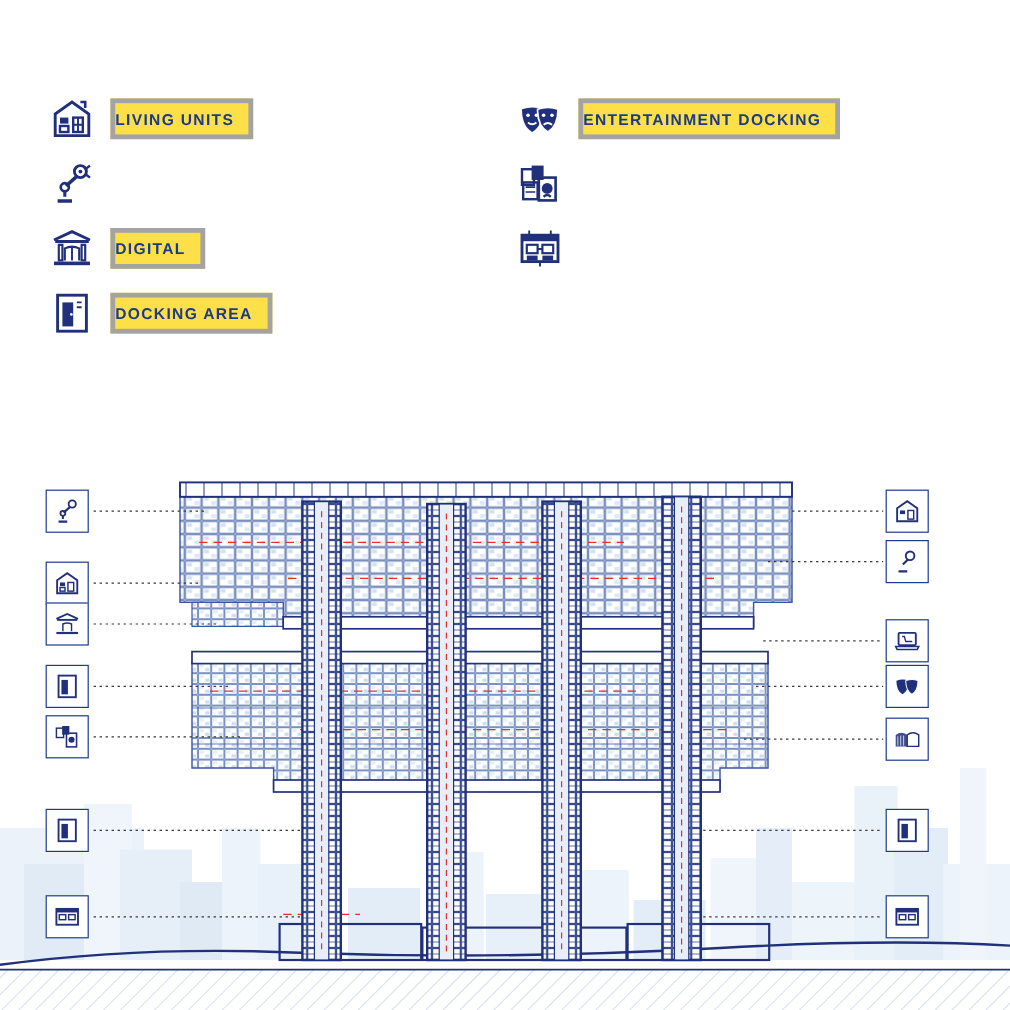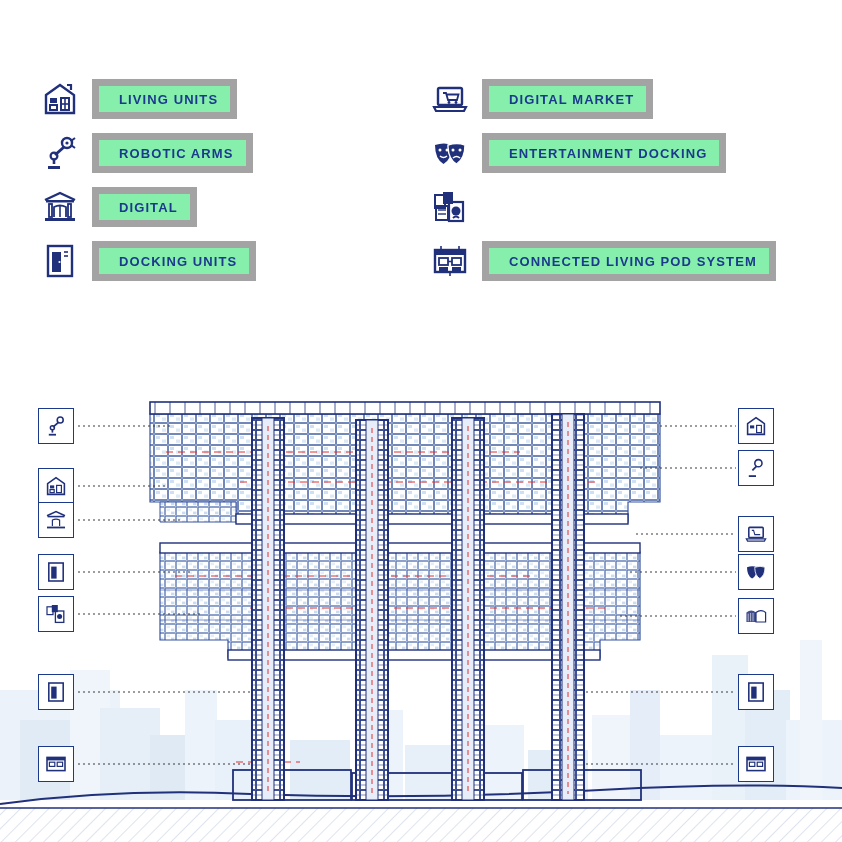--- a/index.html
+++ b/index.html
@@ -17,29 +17,29 @@
   .legend-col{position:absolute;top:0;}
   .legend-col.left{left:38px;}
   .legend-col.right{left:428px;}
   .legend-row{display:flex;align-items:center;height:54px;margin-bottom:0px;}
   .legend-icon{
     width:44px;height:44px;flex:0 0 44px;
     display:flex;align-items:center;justify-content:center;
     margin-right:10px;
   }
   .legend-label{
-    border:7px solid #a3a3a3;
+    border:4px solid #a3a3a3;
     color:#1b3a8c;
     font-weight:bold;
     font-size:13px;
     letter-spacing:1.1px;
-    padding:7px 12px 6px 20px;
+    padding:7px 12px 6px 0;
     line-height:1;
     white-space:nowrap;
-    background:#86efac;
+    background:#fde047;
   }
 
   
   .drawing{position:absolute;left:0;top:390px;width:842px;height:452px;}
 
   .callout-box{
     position:absolute;
     width:36px;height:36px;
     border:1.5px solid #1b3a8c;
     background:#ffffff;
@@ -77,21 +77,20 @@
           <svg width="40" height="40" viewBox="0 0 40 40">
             <circle cx="27" cy="10" r="5" fill="none" stroke="#20307a" stroke-width="2.4"></circle>
             <circle cx="27" cy="10" r="1.6" fill="#20307a"></circle>
             <path d="M24 14 L15 22" stroke="#20307a" stroke-width="3" fill="none"></path>
             <circle cx="14" cy="23" r="3.4" fill="none" stroke="#20307a" stroke-width="2.2"></circle>
             <path d="M14 26.5 L14 31" stroke="#20307a" stroke-width="2.6"></path>
             <path d="M8 33 L20 33 L20 36 L8 36 Z" fill="#20307a"></path>
             <path d="M31 8 L35 5 M31 12 L35 15" stroke="#20307a" stroke-width="2"></path>
           </svg>
         </span>
-        <span class="legend-label">ROBOTIC ARMS</span>
       </div>
 
       <div class="legend-row">
         <span class="legend-icon">
           <svg width="40" height="40" viewBox="0 0 40 40">
             <path d="M5 13 L20 6 L35 13" fill="none" stroke="#20307a" stroke-width="2.4"></path>
             <rect x="6" y="13" width="28" height="2.5" fill="#20307a"></rect>
             <rect x="9" y="17" width="3" height="13" fill="none" stroke="#20307a" stroke-width="1.8"></rect>
             <rect x="28" y="17" width="3" height="13" fill="none" stroke="#20307a" stroke-width="1.8"></rect>
             <path d="M14 30 L14 20 Q20 17 26 20 L26 30" fill="none" stroke="#20307a" stroke-width="1.8"></path>
@@ -105,39 +104,27 @@
       <div class="legend-row">
         <span class="legend-icon">
           <svg width="40" height="40" viewBox="0 0 40 40">
             <rect x="8" y="5" width="24" height="30" fill="none" stroke="#20307a" stroke-width="2.4"></rect>
             <rect x="12" y="11" width="9" height="20" fill="#20307a"></rect>
             <circle cx="19.5" cy="21" r="1.1" fill="#ffffff"></circle>
             <line x1="24" y1="11" x2="28" y2="11" stroke="#20307a" stroke-width="1.6"></line>
             <line x1="24" y1="15" x2="28" y2="15" stroke="#20307a" stroke-width="1.6"></line>
           </svg>
         </span>
-        <span class="legend-label">DOCKING UNITS</span>
+        <span class="legend-label">DOCKING AREA</span>
       </div>
 
     </div>
 
     <div class="legend-col right">
 
-      <div class="legend-row">
-        <span class="legend-icon">
-          <svg width="40" height="40" viewBox="0 0 40 40">
-            <rect x="8" y="9" width="24" height="17" rx="1.5" fill="none" stroke="#20307a" stroke-width="2.4"></rect>
-            <path d="M4 28 L36 28 L34 32 L6 32 Z" fill="none" stroke="#20307a" stroke-width="2.2"></path>
-            <path d="M13 14 L16 14 L18 21 L27 21 L28.5 15.5 L17 15.5" fill="none" stroke="#20307a" stroke-width="1.8"></path>
-            <circle cx="19" cy="23.5" r="1.4" fill="#20307a"></circle>
-            <circle cx="26" cy="23.5" r="1.4" fill="#20307a"></circle>
-          </svg>
-        </span>
-        <span class="legend-label">DIGITAL MARKET</span>
-      </div>
 
       <div class="legend-row">
         <span class="legend-icon">
           <svg width="40" height="40" viewBox="0 0 40 40">
             <path d="M5 12 Q14 9 22 12 Q22 26 13.5 31 Q5 26 5 12 Z" fill="#20307a"></path>
             <circle cx="10" cy="17" r="1.5" fill="#ffffff"></circle>
             <circle cx="17" cy="17" r="1.5" fill="#ffffff"></circle>
             <path d="M10 23 Q13.5 26 17 23" stroke="#ffffff" stroke-width="1.6" fill="none"></path>
             <path d="M18 12 Q27 9 35 12 Q35 26 26.5 31 Q18.5 26.5 18 14 Z" fill="#20307a" stroke="#ffffff" stroke-width="1.4"></path>
             <circle cx="23" cy="17" r="1.5" fill="#ffffff"></circle>
@@ -171,21 +158,20 @@
             <rect x="9" y="17" width="9" height="7" fill="none" stroke="#20307a" stroke-width="1.8"></rect>
             <rect x="22" y="17" width="9" height="7" fill="none" stroke="#20307a" stroke-width="1.8"></rect>
             <rect x="9" y="26" width="9" height="4" fill="#20307a"></rect>
             <rect x="22" y="26" width="9" height="4" fill="#20307a"></rect>
             <line x1="18" y1="20.5" x2="22" y2="20.5" stroke="#20307a" stroke-width="1.6"></line>
             <line x1="20" y1="31" x2="20" y2="35" stroke="#20307a" stroke-width="1.6"></line>
             <line x1="11" y1="5" x2="11" y2="9" stroke="#20307a" stroke-width="1.6"></line>
             <line x1="29" y1="5" x2="29" y2="9" stroke="#20307a" stroke-width="1.6"></line>
           </svg>
         </span>
-        <span class="legend-label">CONNECTED LIVING POD SYSTEM</span>
       </div>
 
     </div>
   </div>
 
   <div class="drawing">
 
     <svg width="842" height="452" viewBox="0 0 842 452">
       <defs>
         <pattern id="hatch" width="10" height="10" patternUnits="userSpaceOnUse" patternTransform="rotate(45)">

